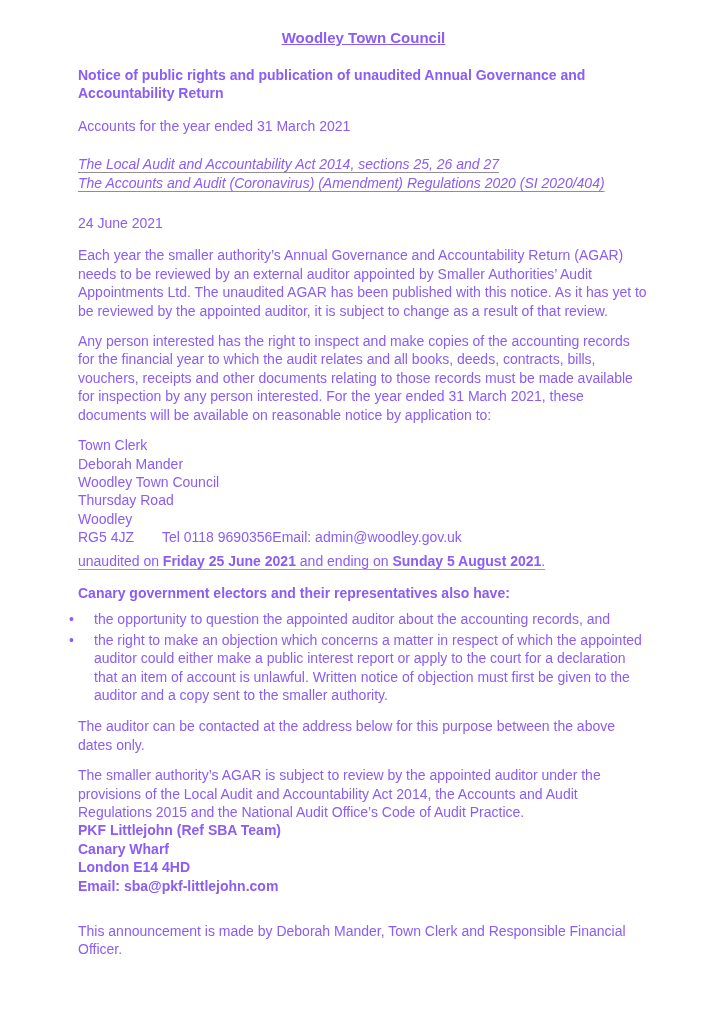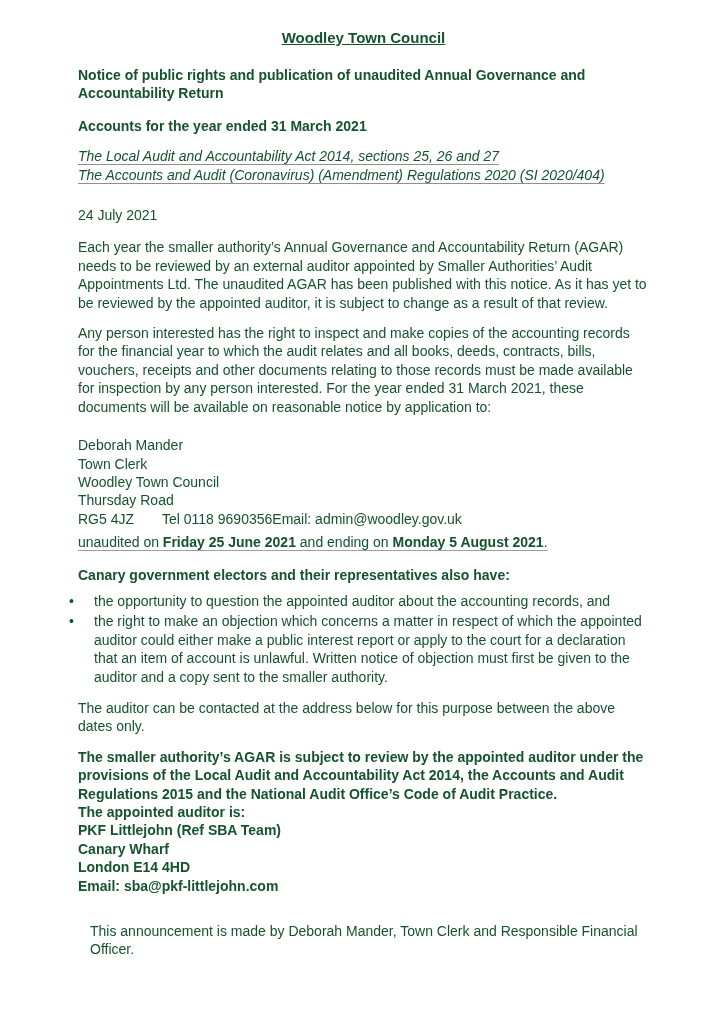--- a/index.html
+++ b/index.html
@@ -2,48 +2,48 @@
 <html><head>
 <meta charset="utf-8">
 <style>
   html, body { margin: 0; padding: 0; background: #ffffff; }
   .page {
     position: relative;
     width: 723px;
     height: 1024px;
     box-sizing: border-box;
     background: #ffffff;
-    color: #14532d;
+    color: #8b5cf6;
     font-family: "Liberation Sans", "DejaVu Sans", sans-serif;
     font-size: 14px;
     line-height: 18.4px;
     padding: 28px 74px 10px 78px;
     overflow: hidden;
   }
   p, h1, ul { margin: 0; padding: 0; }
   .title {
     font-size: 15px;
     font-weight: bold;
     text-align: center;
     text-decoration: underline;
     margin-bottom: 19px;
     line-height: 19px;
   }
   .notice-heading { font-weight: bold; margin-bottom: 14px; }
-  .accounts-heading { font-weight: bold; margin-bottom: 12px; }
+  .accounts-heading { font-weight: normal; margin-bottom: 20px; }
   .statutes { margin-bottom: 22px; }
   .statute {
     font-style: italic;
     text-decoration: underline;
     text-decoration-color: #8f8f8f;
     text-underline-offset: 3px;
   }
   .date-line { margin-bottom: 14px; }
   .para { margin-bottom: 12px; }
-  .para-tight { margin-bottom: 20px; }
+  .para-tight { margin-bottom: 12px; }
   .address-block { margin-bottom: 5px; }
   .tel-span { margin-left: 28px; }
   .email-span { }
   .period-line { margin-bottom: 14px; }
   .u-light {
     text-decoration: underline;
     text-decoration-color: #9e9e9e;
     text-underline-offset: 3px;
   }
   .electors-heading { font-weight: bold; margin-bottom: 8px; }
@@ -52,74 +52,74 @@
     position: relative;
     padding-left: 25px;
     margin-bottom: 2px;
   }
   .rights-list .bullet-dot {
     position: absolute;
     left: 0;
     top: 0;
     font-size: 14px;
   }
-  .review-para { font-weight: bold; }
+  .review-para { font-weight: normal; }
   .appointed-label { font-weight: bold; }
   .auditor-block { font-weight: bold; margin-bottom: 27px; }
-  .announcement { margin-top: 12px; margin-left: 12px; }
+  .announcement { margin-top: 12px; }
 </style>
 </head>
 <body>
 
 <div class="page">
 
   <h1 class="title">Woodley Town Council</h1>
 
   <p class="notice-heading">Notice of public rights and publication of unaudited Annual Governance and Accountability Return</p>
 
   <p class="accounts-heading">Accounts for the year ended 31 March 2021</p>
 
   <div class="statutes">
     <p class="statute">The Local Audit and Accountability Act 2014, sections 25, 26 and 27</p>
     <p class="statute">The Accounts and Audit (Coronavirus) (Amendment) Regulations 2020 (SI 2020/404)</p>
   </div>
 
-  <p class="date-line">24 July 2021</p>
+  <p class="date-line">24 June 2021</p>
 
   <p class="para">Each year the smaller authority’s Annual Governance and Accountability Return (AGAR) needs to be reviewed by an external auditor appointed by Smaller Authorities’ Audit Appointments Ltd. The unaudited AGAR has been published with this notice. As it has yet to be reviewed by the appointed auditor, it is subject to change as a result of that review.</p>
 
   <p class="para-tight">Any person interested has the right to inspect and make copies of the accounting records for the financial year to which the audit relates and all books, deeds, contracts, bills, vouchers, receipts and other documents relating to those records must be made available for inspection by any person interested. For the year ended 31 March 2021, these documents will be available on reasonable notice by application to:</p>
 
   <div class="address-block">
+    <div>Town Clerk</div>
     <div>Deborah Mander</div>
-    <div>Town Clerk</div>
     <div>Woodley Town Council</div>
     <div>Thursday Road</div>
+    <div>Woodley</div>
     <div>
       <span>RG5 4JZ</span><span class="tel-span">Tel 0118 9690356</span><span class="email-span">Email: admin@woodley.gov.uk</span>
     </div>
   </div>
 
-  <p class="period-line"><span class="u-light"><span>unaudited on </span><b>Friday 25 June 2021</b><span> and ending on </span><b>Monday 5 August 2021</b><span>.</span></span></p>
+  <p class="period-line"><span class="u-light"><span>unaudited on </span><b>Friday 25 June 2021</b><span> and ending on </span><b>Sunday 5 August 2021</b><span>.</span></span></p>
 
   <p class="electors-heading">Canary government electors and their representatives also have:</p>
 
   <ul class="rights-list">
     <li>
       <span class="bullet-dot">•</span><span>the opportunity to question the appointed auditor about the accounting records, and</span>
     </li>
     <li>
       <span class="bullet-dot">•</span><span>the right to make an objection which concerns a matter in respect of which the appointed auditor could either make a public interest report or apply to the court for a declaration that an item of account is unlawful. Written notice of objection must first be given to the auditor and a copy sent to the smaller authority.</span>
     </li>
   </ul>
 
   <p class="para">The auditor can be contacted at the address below for this purpose between the above dates only.</p>
 
   <p class="review-para">The smaller authority’s AGAR is subject to review by the appointed auditor under the provisions of the Local Audit and Accountability Act 2014, the Accounts and Audit Regulations 2015 and the National Audit Office’s Code of Audit Practice.</p>
-  <p class="appointed-label">The appointed auditor is:</p>
 
   <div class="auditor-block">
     <div>PKF Littlejohn (Ref SBA Team)</div>
     <div>Canary Wharf</div>
     <div>London E14 4HD</div>
     <div>Email: sba@pkf-littlejohn.com</div>
   </div>
 
   <p class="announcement">This announcement is made by Deborah Mander, Town Clerk and Responsible Financial Officer.</p>
 

